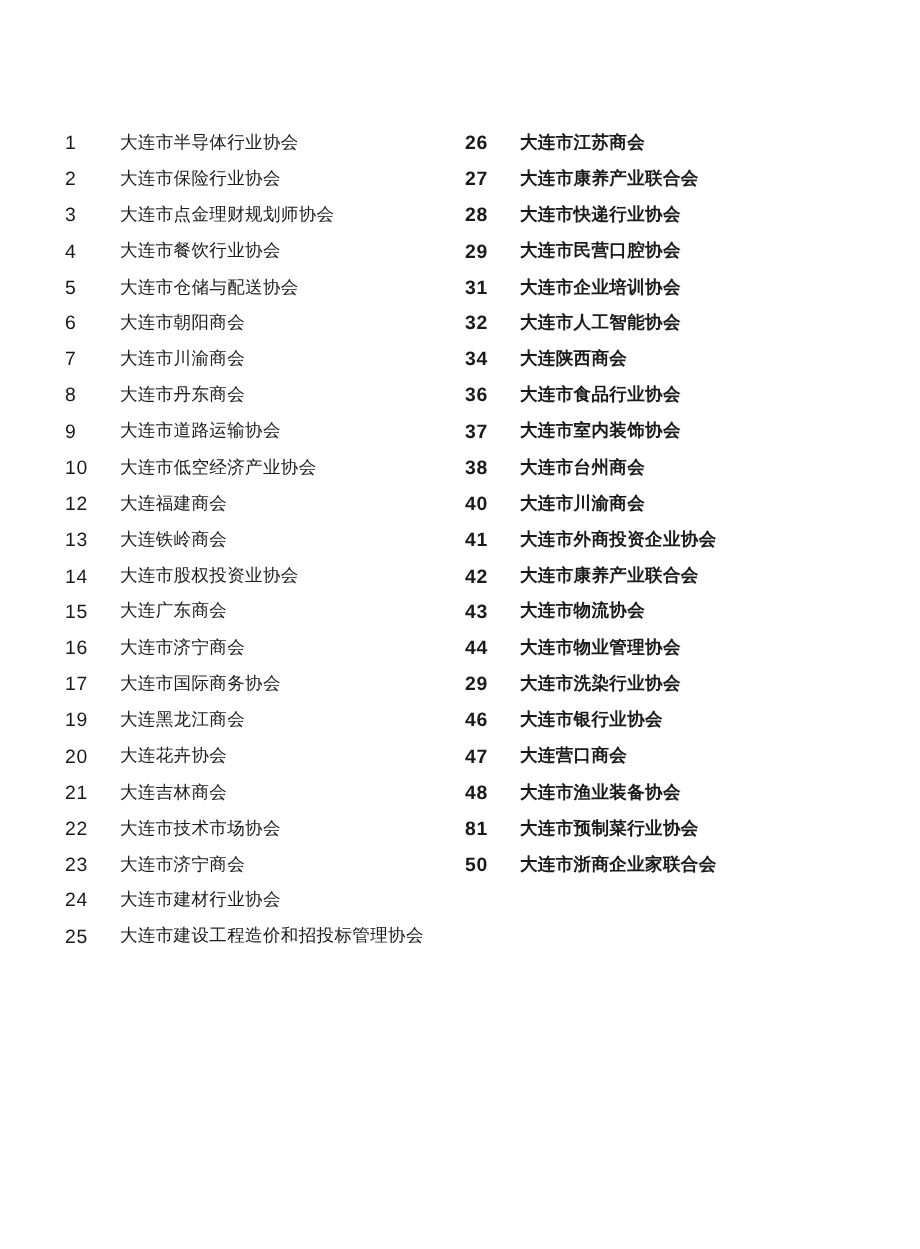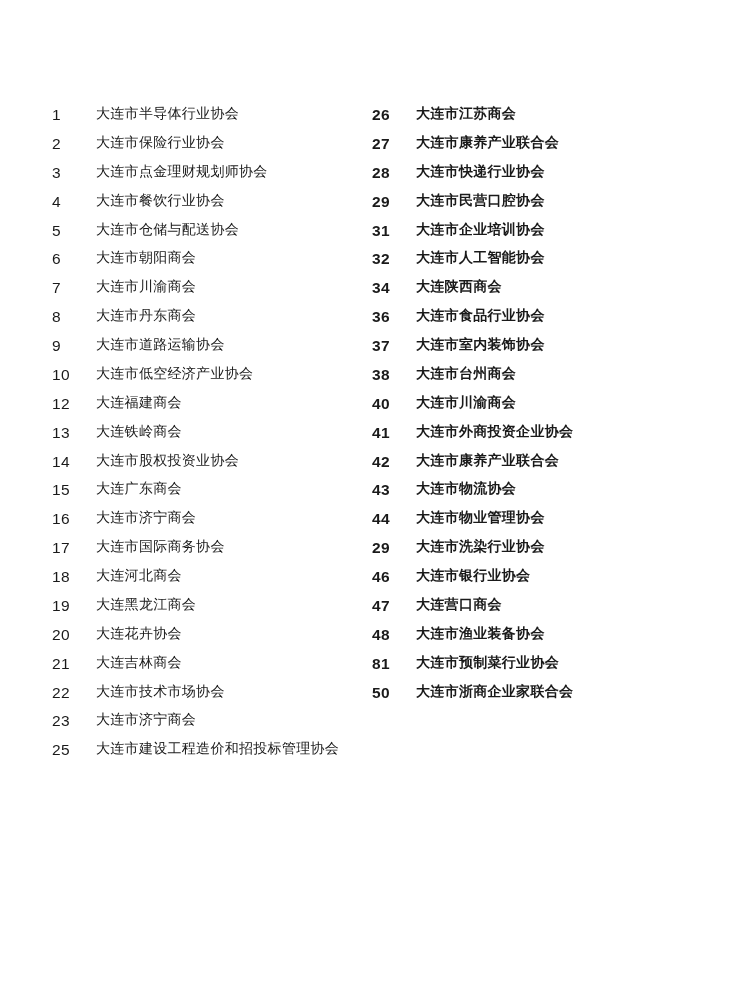--- a/index.html
+++ b/index.html
@@ -135,42 +135,42 @@
         </div>
         <div class="entry">
           <span class="num">16</span>
           <span class="name">大连市济宁商会</span>
         </div>
         <div class="entry">
           <span class="num">17</span>
           <span class="name">大连市国际商务协会</span>
         </div>
         <div class="entry">
-          <span class="num">18</span>
-          <span class="name">大连河北商会</span>
-        </div>
-        <div class="entry">
           <span class="num">19</span>
           <span class="name">大连黑龙江商会</span>
         </div>
         <div class="entry">
           <span class="num">20</span>
           <span class="name">大连花卉协会</span>
         </div>
         <div class="entry">
           <span class="num">21</span>
           <span class="name">大连吉林商会</span>
         </div>
         <div class="entry">
           <span class="num">22</span>
           <span class="name">大连市技术市场协会</span>
         </div>
         <div class="entry">
           <span class="num">23</span>
           <span class="name">大连市济宁商会</span>
+        </div>
+        <div class="entry">
+          <span class="num">24</span>
+          <span class="name">大连市建材行业协会</span>
         </div>
         <div class="entry">
           <span class="num">25</span>
           <span class="name">大连市建设工程造价和招投标管理协会</span>
         </div>
       </div>
 
       <div class="column col-right">
         <div class="entry">
           <span class="num">26</span>

